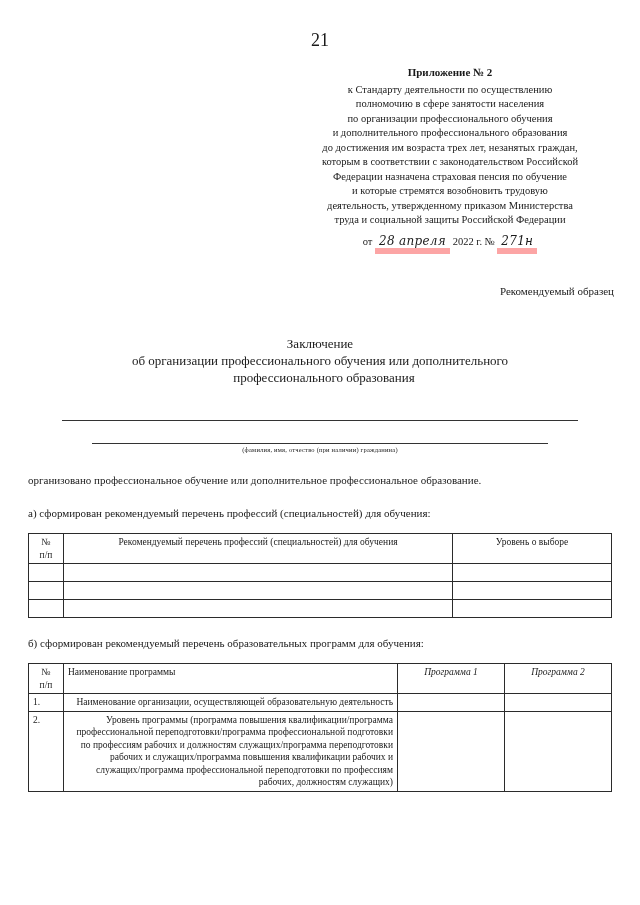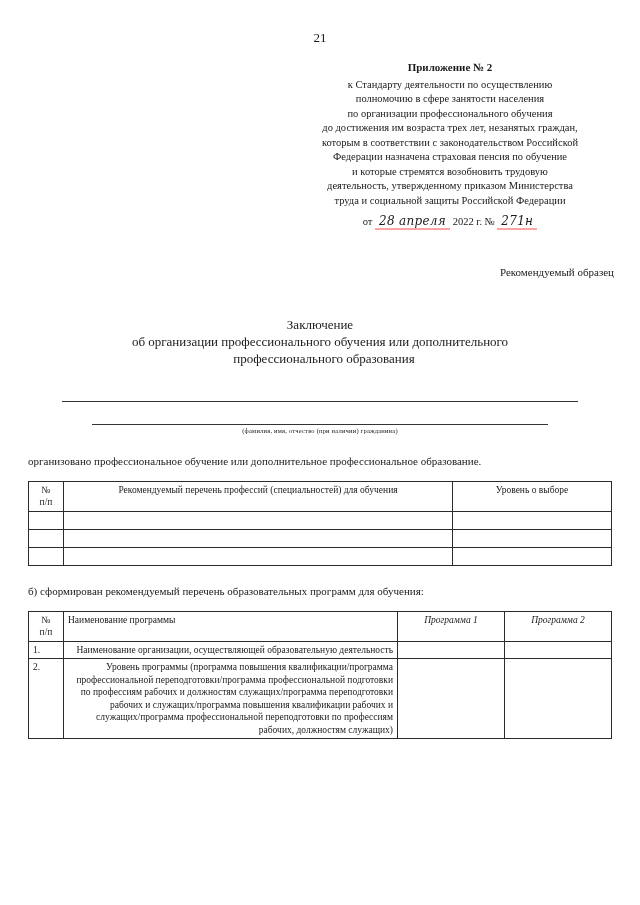--- a/index.html
+++ b/index.html
@@ -17,21 +17,21 @@
   }
   .page {
     position: relative;
     width: 640px;
     height: 905px;
     padding: 0;
     box-sizing: border-box;
   }
   .page-number {
     text-align: center;
-    font-size: 13px;
+    font-size: 18px;
     margin-top: 30px;
     margin-bottom: 14px;
   }
   .appendix-block {
     width: 330px;
     margin-left: 285px;
     text-align: center;
     font-size: 10.5px;
     line-height: 14.5px;
   }
@@ -46,21 +46,21 @@
   .date-line {
     margin-top: 6px;
     text-align: center;
     font-size: 10.5px;
     white-space: nowrap;
   }
   .handwrite {
     font-family: "DejaVu Serif", serif;
     font-style: italic;
     font-size: 12px;
-    border-bottom: 2px solid #fca5a5;
+    border-bottom: 6px solid #fca5a5;
     padding: 0 4px;
     letter-spacing: 0.3px;
   }
   .sample-label {
     text-align: right;
     padding-right: 26px;
     font-size: 11px;
     margin-top: 36px;
   }
   .doc-title {
@@ -125,20 +125,21 @@
 
 <div class="page">
 
   <div class="page-number">21</div>
 
   <div class="appendix-block">
     <div class="appendix-title">Приложение № 2</div>
     <span class="appendix-line">к Стандарту деятельности по осуществлению</span>
     <span class="appendix-line">полномочию в сфере занятости населения</span>
     <span class="appendix-line">по организации профессионального обучения</span>
+    <span class="appendix-line">и дополнительного профессионального образования</span>
     <span class="appendix-line">до достижения им возраста трех лет, незанятых граждан,</span>
     <span class="appendix-line">которым в соответствии с законодательством Российской</span>
     <span class="appendix-line">Федерации назначена страховая пенсия по обучение</span>
     <span class="appendix-line">и которые стремятся возобновить трудовую</span>
     <span class="appendix-line">деятельность, утвержденному приказом Министерства</span>
     <span class="appendix-line">труда и социальной защиты Российской Федерации</span>
     <div class="date-line">
       <span>от</span>
       <span class="handwrite">28 апреля</span>
       <span>2022 г. №</span>
@@ -152,20 +153,21 @@
     <span class="t1">Заключение</span>
     <span class="t2">об организации профессионального обучения или дополнительного</span>
     <span class="t3">профессионального образования</span>
   </div>
 
   <div class="fio-rule"></div>
   <div class="fio-rule2"></div>
   <div class="fio-caption">(фамилия, имя, отчество (при наличии) гражданина)</div>
 
   <div class="body-para p-gap-a">организовано профессиональное обучение или дополнительное профессиональное образование.</div>
+  <div class="body-para p-gap-c">а) сформирован рекомендуемый перечень профессий (специальностей) для обучения:</div>
 
   <table class="grid">
     <tbody>
         <tr>
       <td class="col-num hdr">
         <span>№</span><br>
         <span>п/п</span>
       </td>
       <td class="hdr">Рекомендуемый перечень профессий (специальностей) для обучения</td>
       <td class="col-mark hdr">Уровень о выборе</td>

